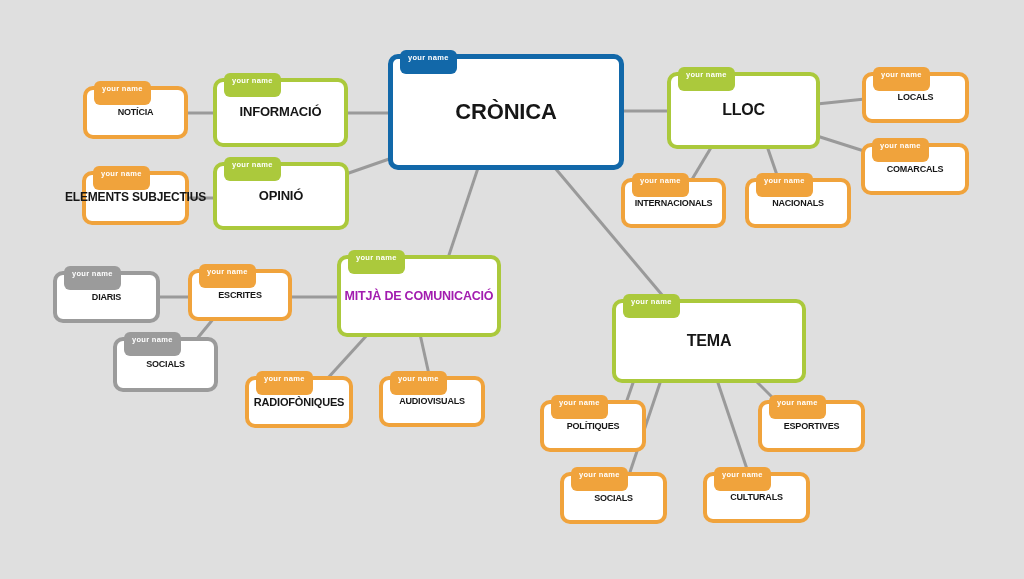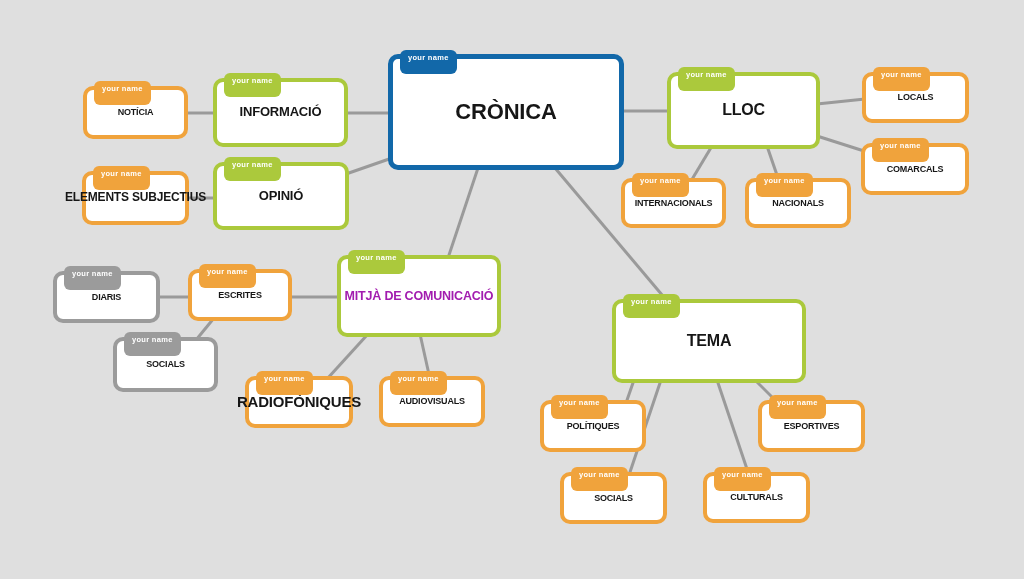--- a/index.html
+++ b/index.html
@@ -123,21 +123,21 @@
     <div class="node" style="left: 337px; top: 255px; width: 164px; height: 82px; border-width: 4px; border-color: rgb(171, 201, 60); background: rgb(255, 255, 255);">
       <span class="tab" style="background: rgb(171, 201, 60);">your name</span>
       <span class="label" style="font-size: 12.5px; color: #a21caf;">MITJÀ DE COMUNICACIÓ</span>
     </div>
     <div class="node" style="left: 113px; top: 337px; width: 105px; height: 55px; border-width: 4px; border-color: rgb(155, 155, 155); background: rgb(255, 255, 255);">
       <span class="tab" style="background: rgb(155, 155, 155);">your name</span>
       <span class="label" style="font-size: 9px; color: rgb(22, 22, 22);">SOCIALS</span>
     </div>
     <div class="node" style="left: 245px; top: 376px; width: 108px; height: 52px; border-width: 4px; border-color: rgb(240, 163, 60); background: rgb(255, 255, 255);">
       <span class="tab" style="background: rgb(240, 163, 60);">your name</span>
-      <span class="label" style="font-size: 15px; color: rgb(22, 22, 22);">RADIOFÒNIQUES</span>
+      <span class="label" style="font-size: 11px; color: rgb(22, 22, 22);">RADIOFÒNIQUES</span>
     </div>
     <div class="node" style="left: 379px; top: 376px; width: 106px; height: 51px; border-width: 4px; border-color: rgb(240, 163, 60); background: rgb(255, 255, 255);">
       <span class="tab" style="background: rgb(240, 163, 60);">your name</span>
       <span class="label" style="font-size: 9px; color: rgb(22, 22, 22);">AUDIOVISUALS</span>
     </div>
     <div class="node" style="left: 612px; top: 299px; width: 194px; height: 84px; border-width: 4px; border-color: rgb(171, 201, 60); background: rgb(255, 255, 255);">
       <span class="tab" style="background: rgb(171, 201, 60);">your name</span>
       <span class="label" style="font-size: 16px; color: rgb(22, 22, 22);">TEMA</span>
     </div>
     <div class="node" style="left: 540px; top: 400px; width: 106px; height: 52px; border-width: 4px; border-color: rgb(240, 163, 60); background: rgb(255, 255, 255);">

